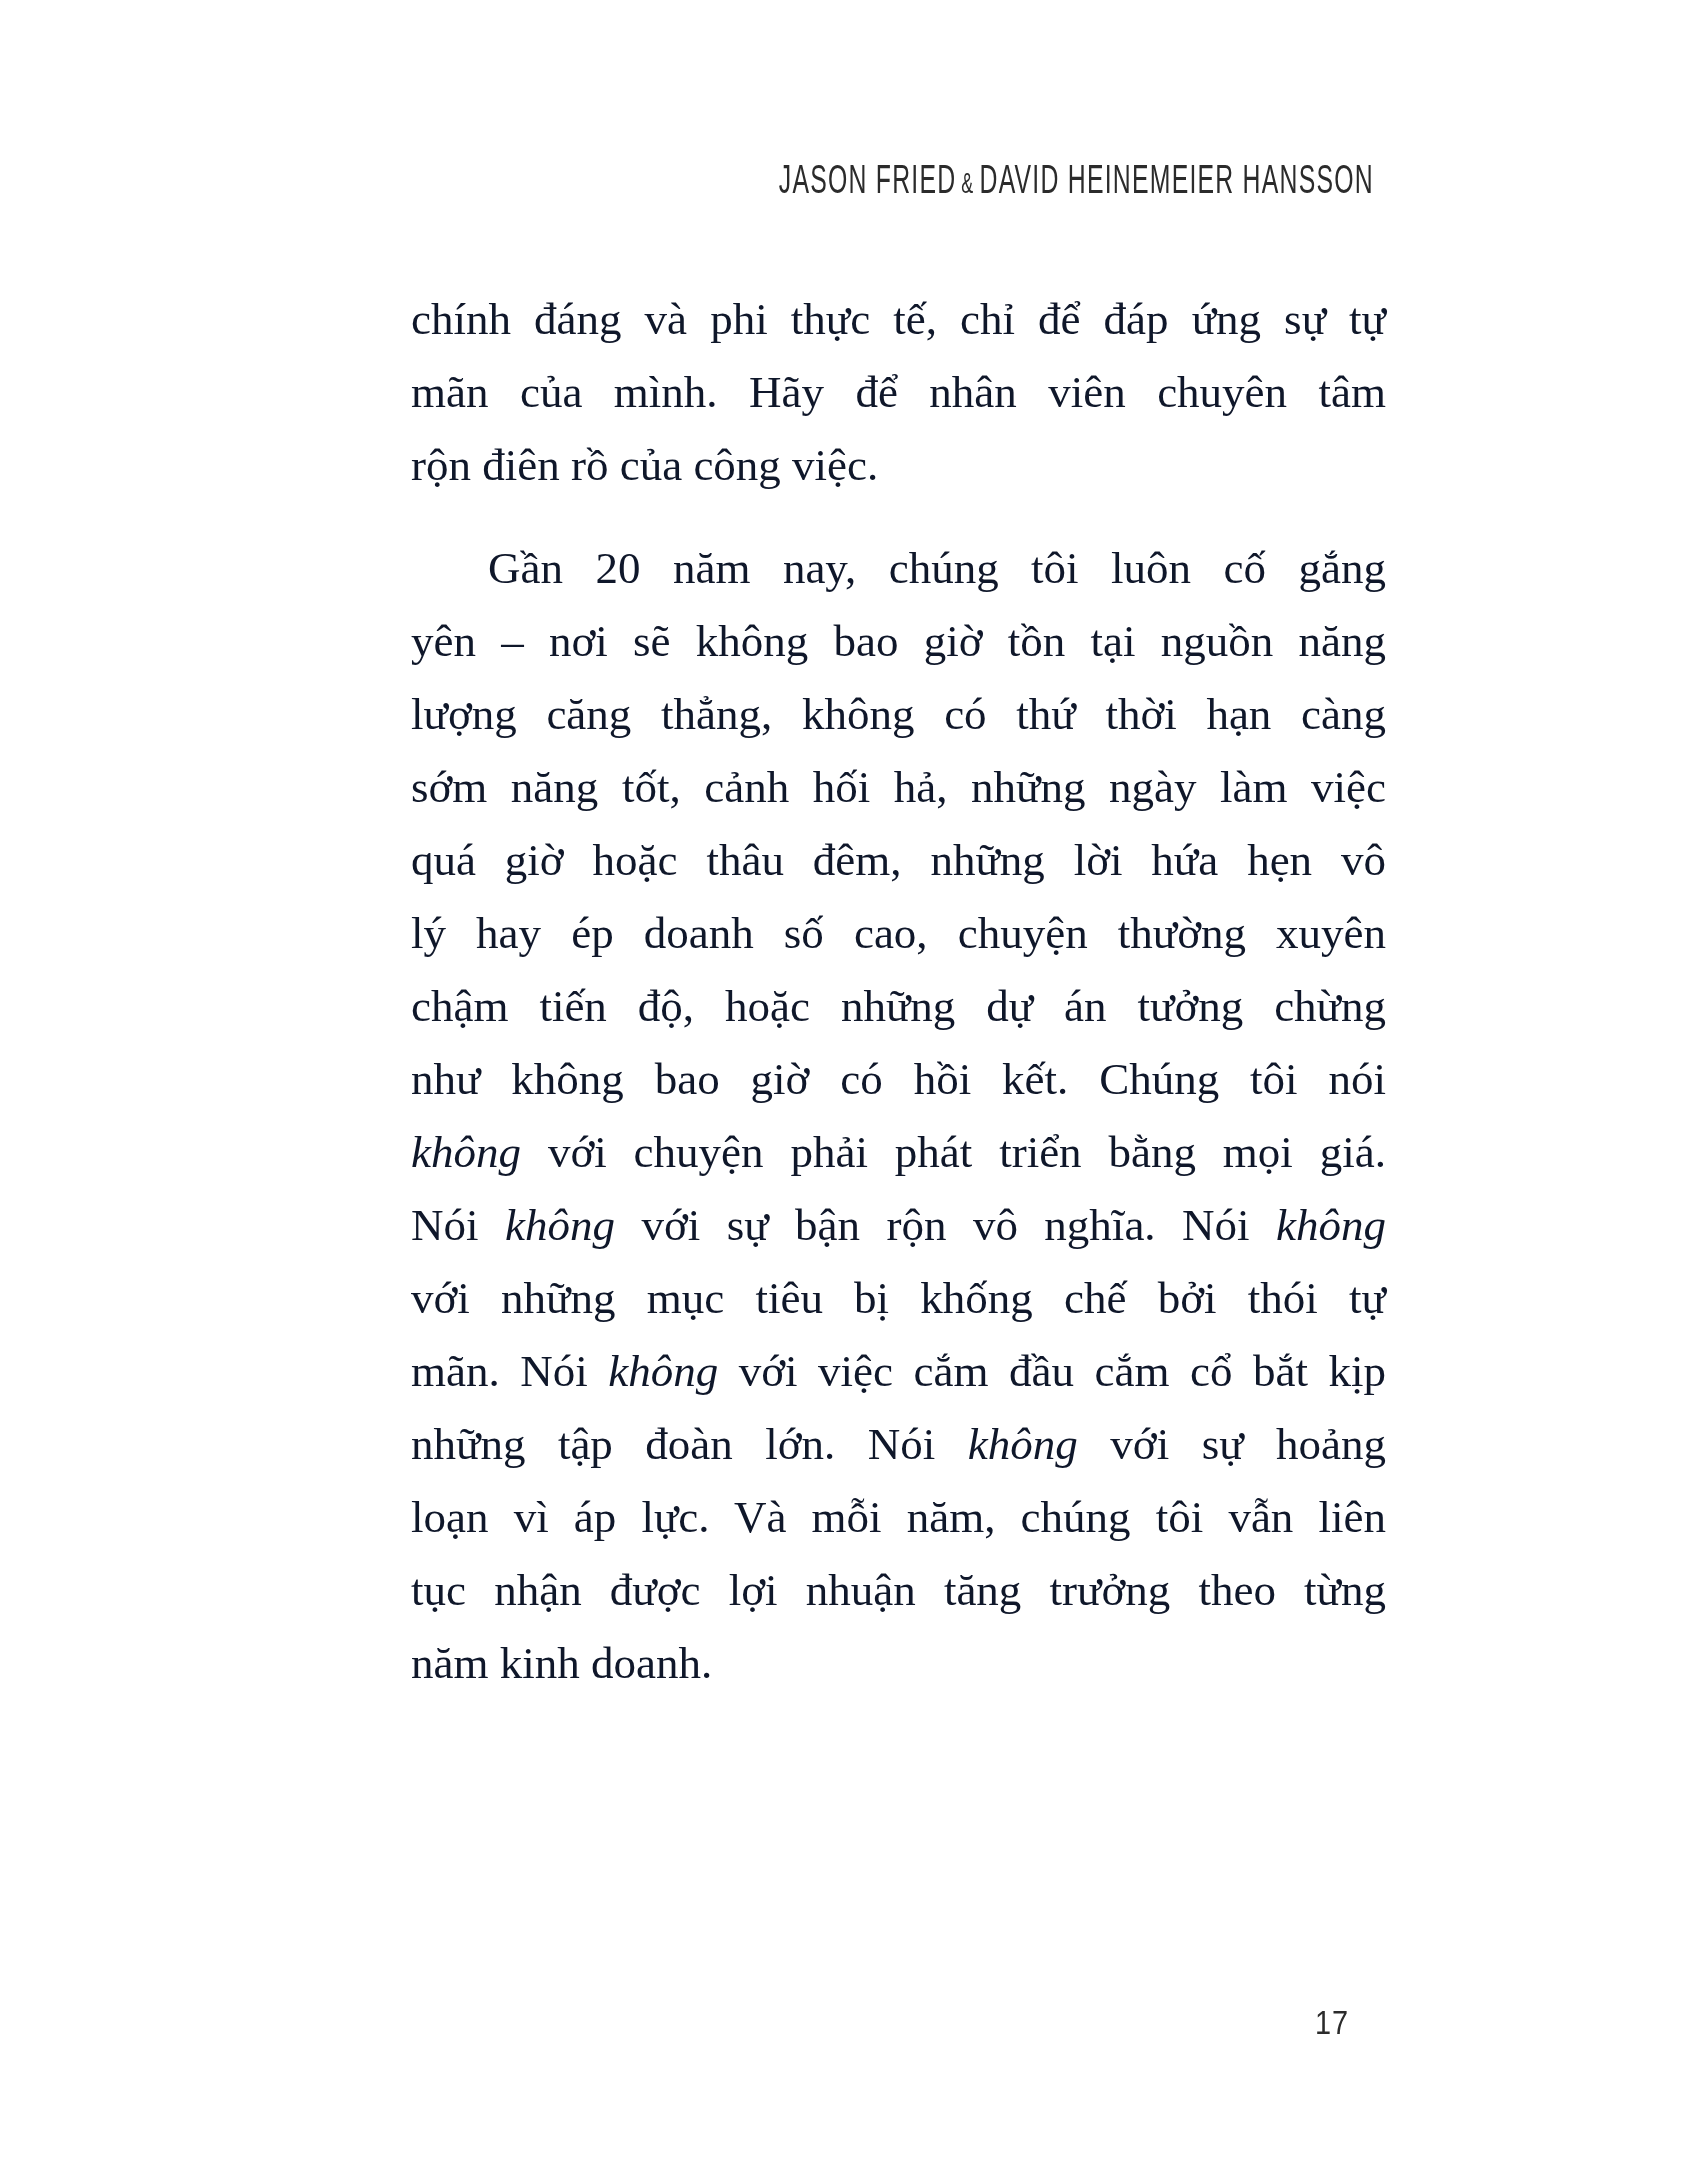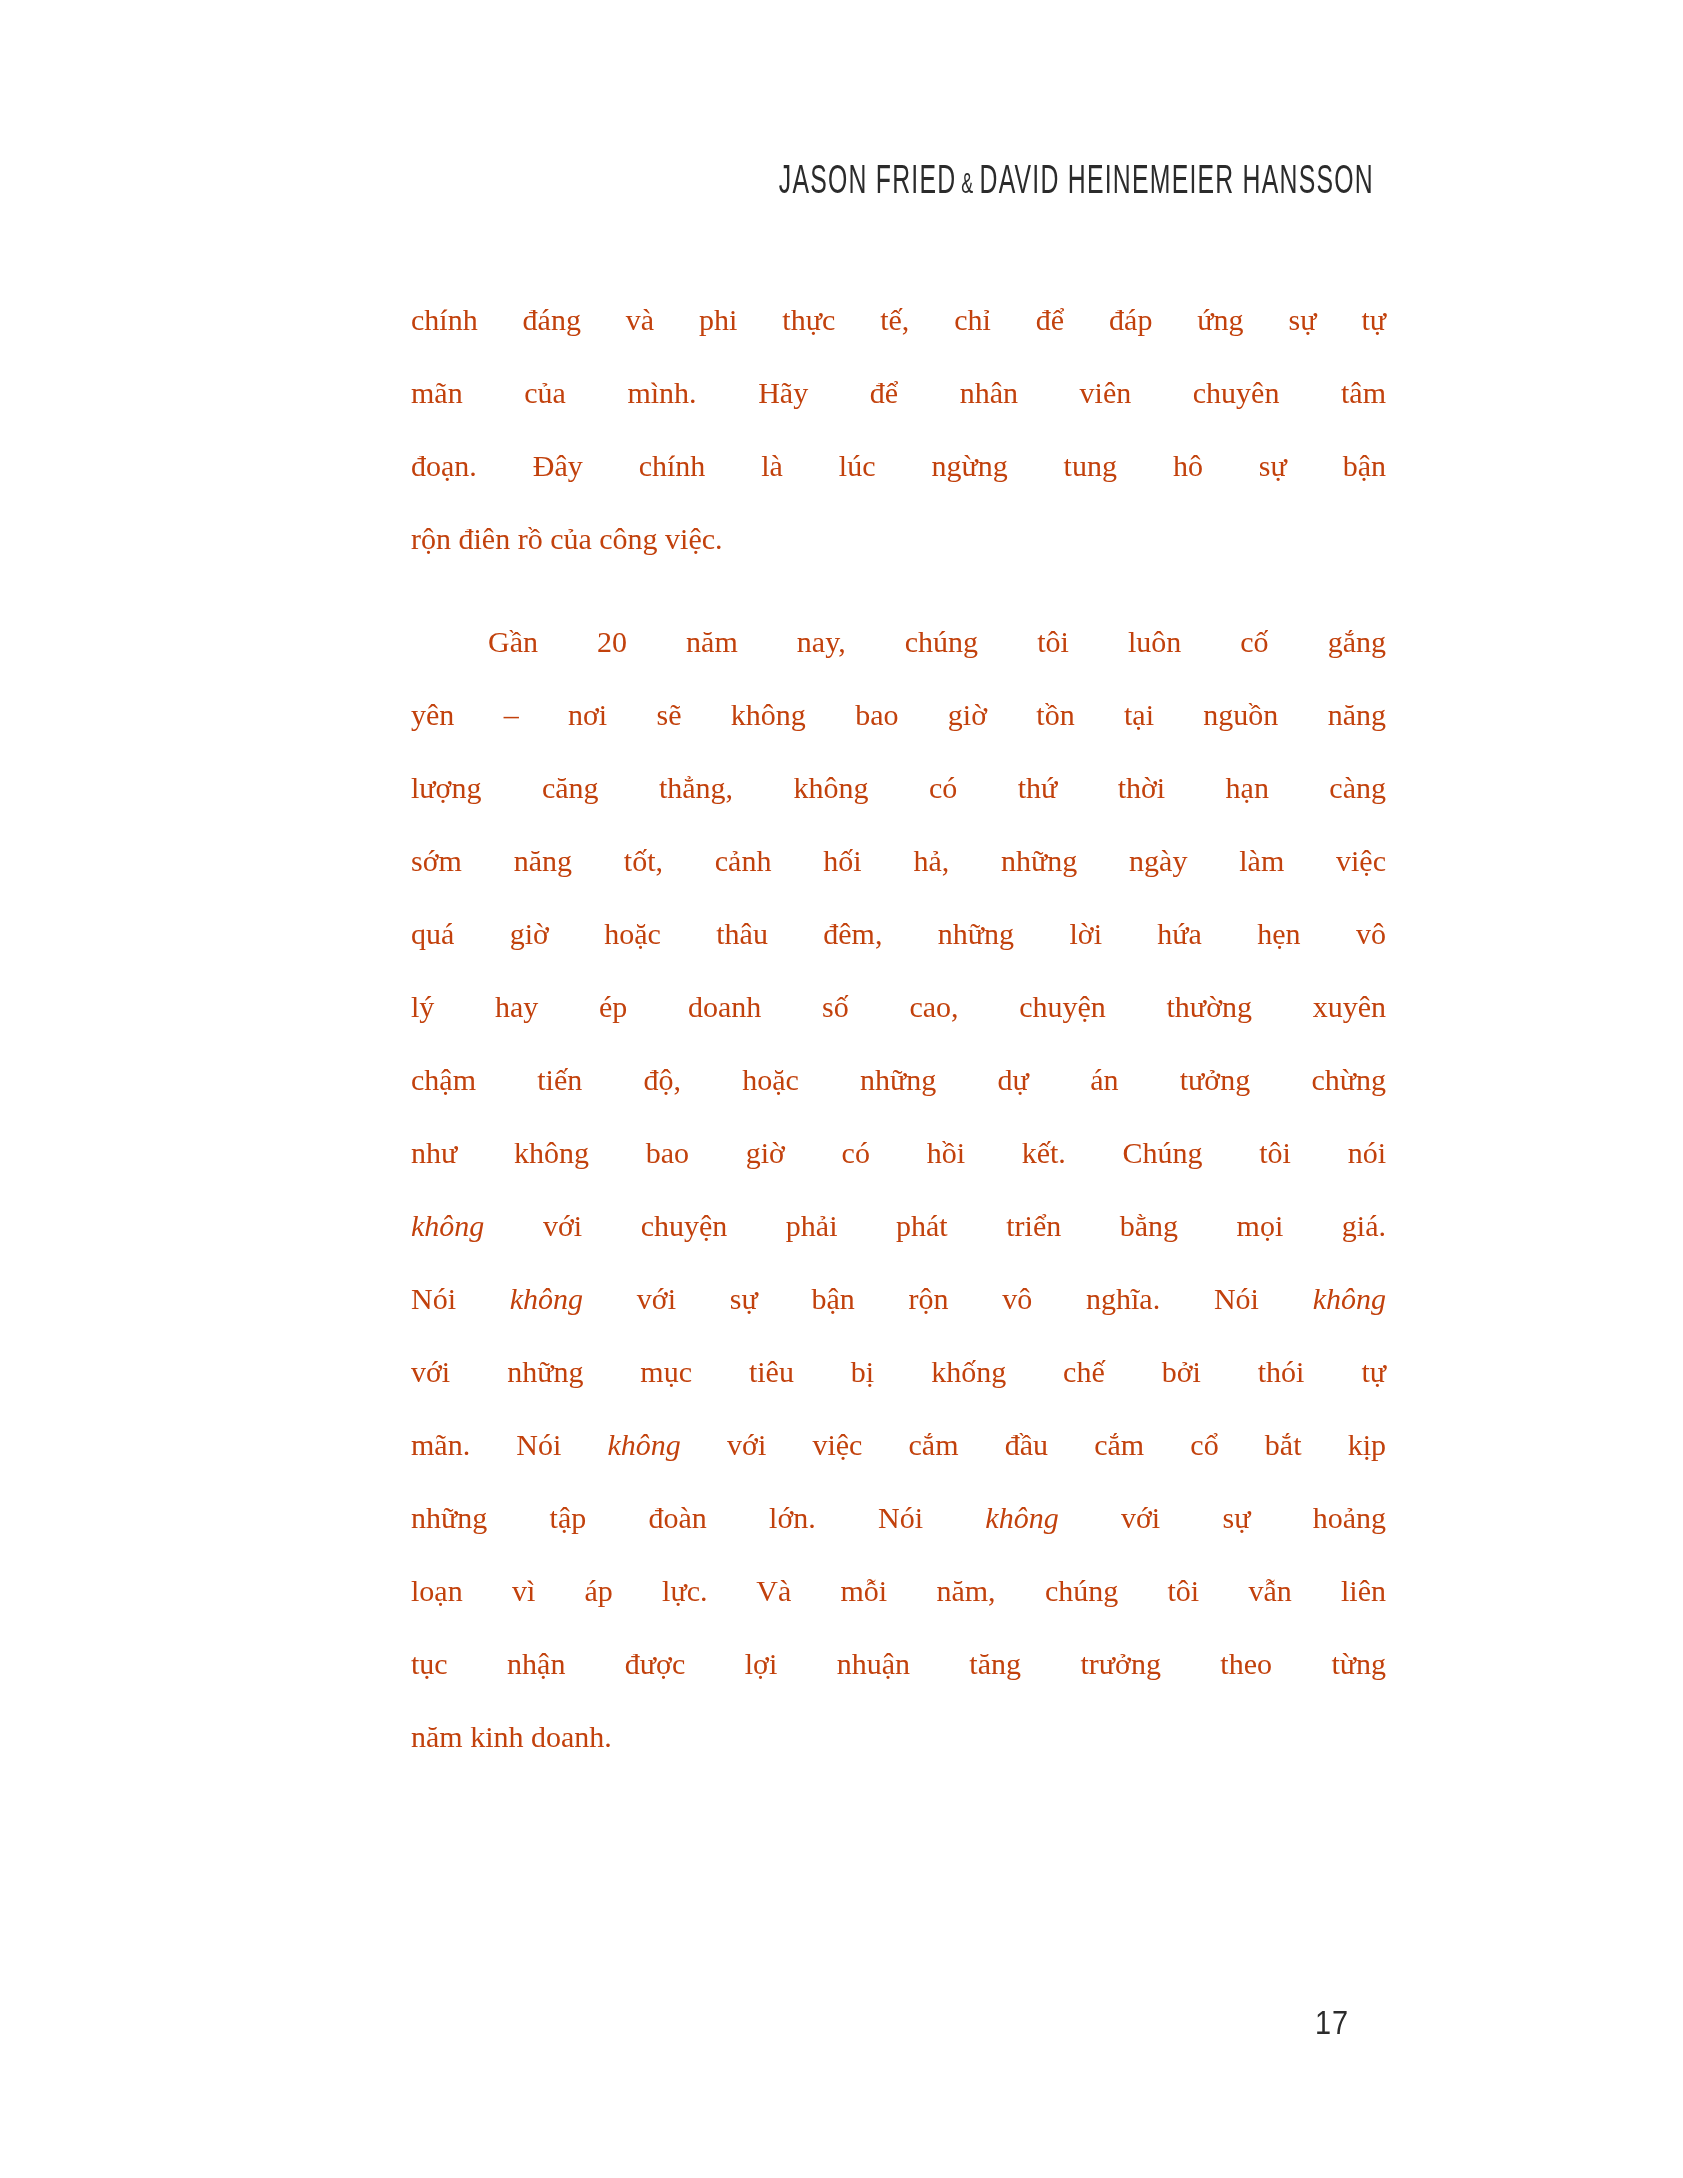--- a/index.html
+++ b/index.html
@@ -43,26 +43,26 @@
   .body-text {
     position: absolute;
     left: 411px;
     top: 275px;
     width: 975px;
   }
   .paragraph + .paragraph {
     margin-top: 30px;
   }
   .line {
-    font-size: 30px;
+    font-size: 45px;
     line-height: 73px;
     height: 73px;
     text-align: justify;
     text-align-last: justify;
-    color: #c2410c;
+    color: #0f172a;
   }
   .line em {
     font-style: italic;
   }
   .line.indent {
     text-indent: 77px;
   }
   .line.para-end {
     text-align-last: left;
   }
@@ -87,21 +87,20 @@
 <div class="page">
 
   <header class="page-header">
     <span>JASON FRIED</span><span class="amp">&amp;</span><span>DAVID HEINEMEIER HANSSON</span>
   </header>
 
   <main class="body-text">
       <div class="paragraph">
         <div class="line"><span>chính đáng và phi thực tế, chỉ để đáp ứng sự tự</span></div>
         <div class="line"><span>mãn của mình. Hãy để nhân viên chuyên tâm</span></div>
-        <div class="line"><span>đoạn. Đây chính là lúc ngừng tung hô sự bận</span></div>
         <div class="line para-end"><span>rộn điên rồ của công việc.</span></div>
       </div>
       <div class="paragraph">
         <div class="line indent"><span>Gần 20 năm nay, chúng tôi luôn cố gắng</span></div>
         <div class="line"><span>yên – nơi sẽ không bao giờ tồn tại nguồn năng</span></div>
         <div class="line"><span>lượng căng thẳng, không có thứ thời hạn càng</span></div>
         <div class="line"><span>sớm năng tốt, cảnh hối hả, những ngày làm việc</span></div>
         <div class="line"><span>quá giờ hoặc thâu đêm, những lời hứa hẹn vô</span></div>
         <div class="line"><span>lý hay ép doanh số cao, chuyện thường xuyên</span></div>
         <div class="line"><span>chậm tiến độ, hoặc những dự án tưởng chừng</span></div>

